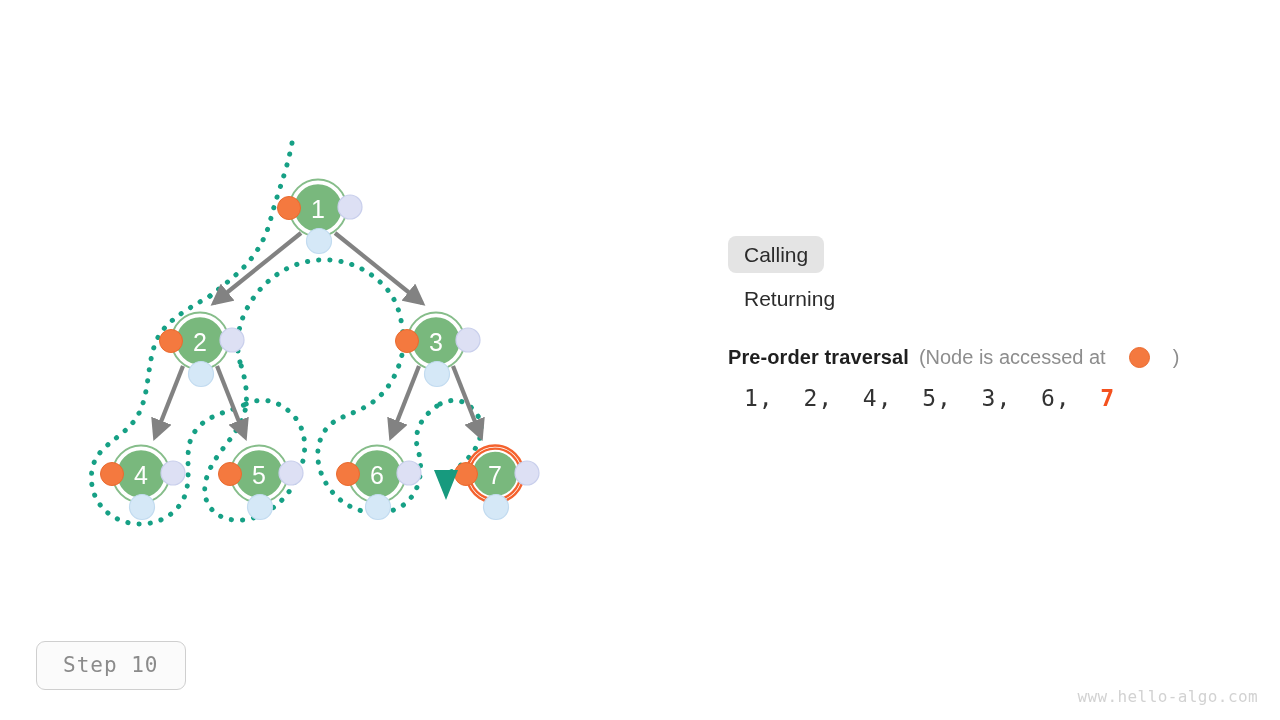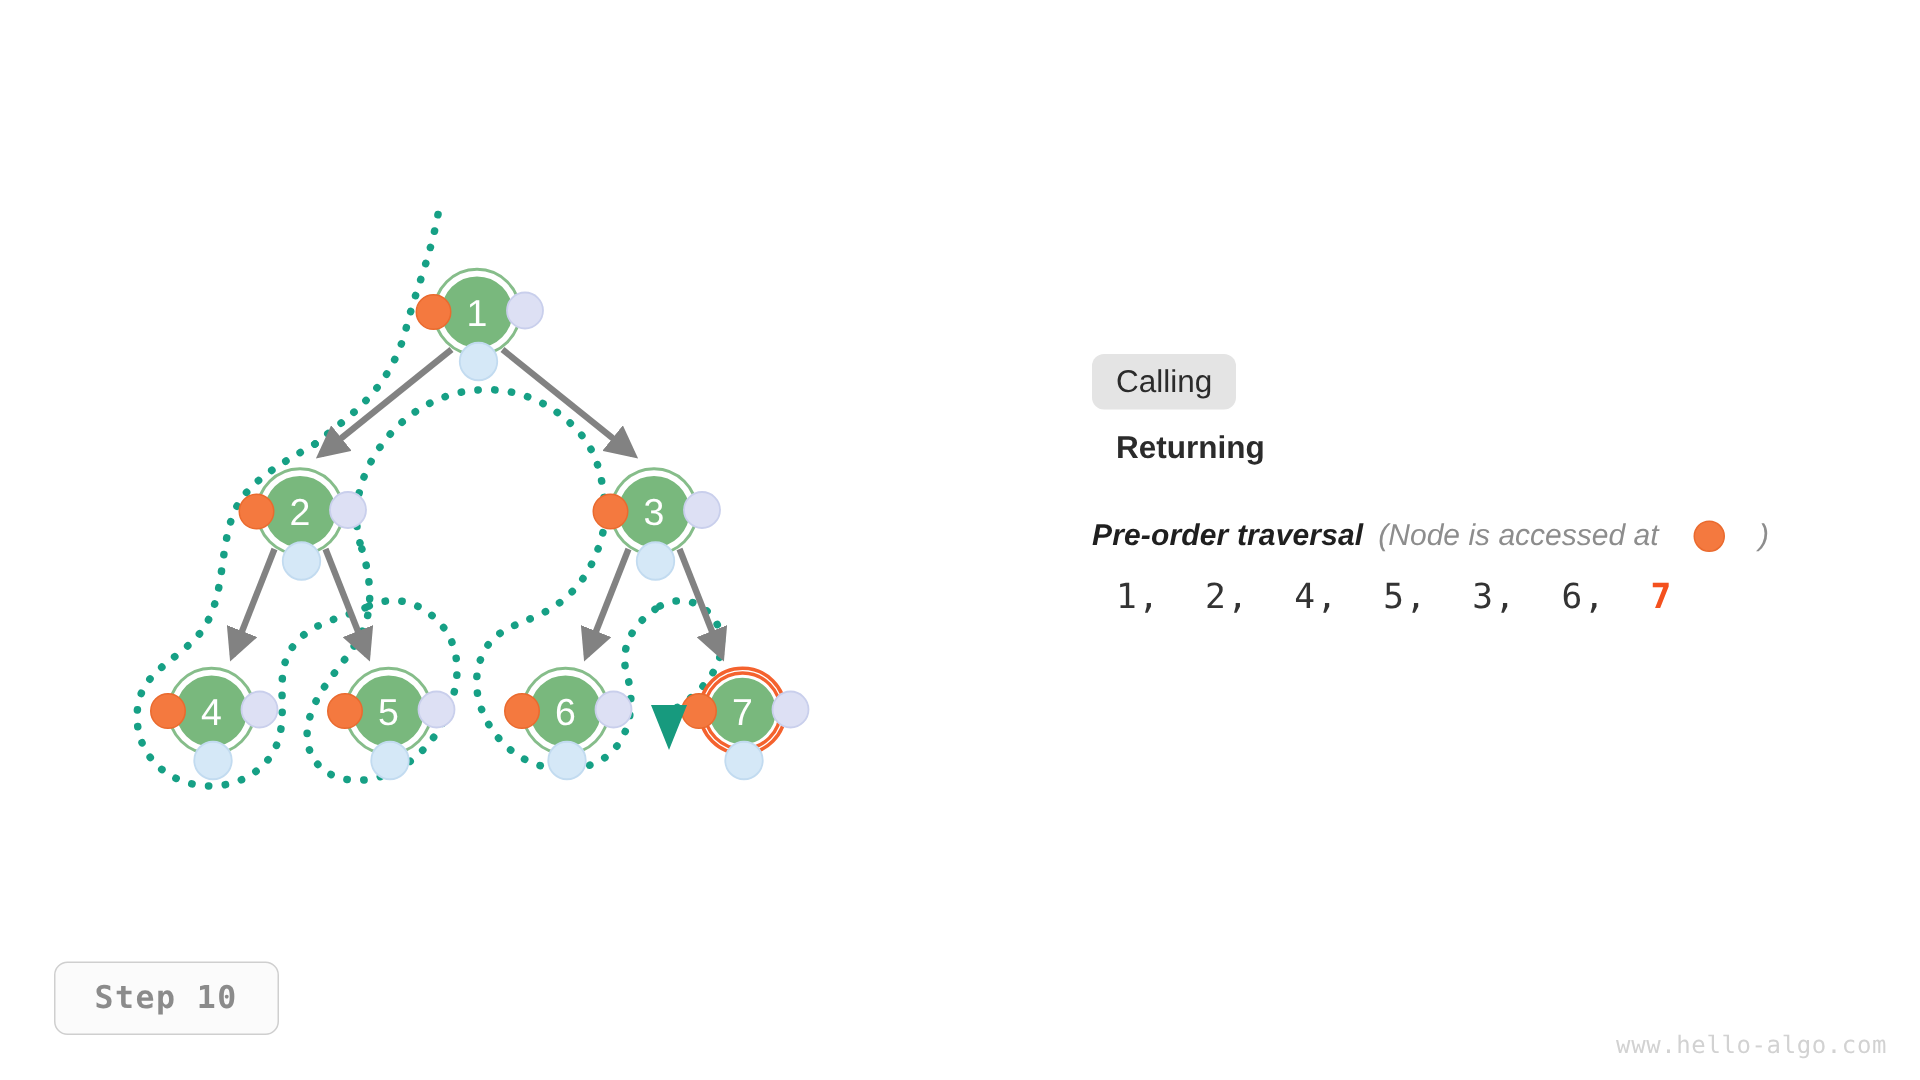--- a/index.html
+++ b/index.html
@@ -11,41 +11,41 @@
   
   #tree-canvas{position:absolute;left:0;top:0;width:660px;height:600px;}
   
   #info-panel{position:absolute;left:728px;top:232px;width:520px;}
   .legend-row{display:flex;align-items:center;height:44px;}
   .legend-chip{
     display:inline-block;padding:8px 16px;border-radius:8px;
     font-size:21px;color:#2b2b2b;line-height:1;
   }
   .legend-chip.active{background:#e4e4e4;}
-  .legend-chip.plain{background:transparent;font-weight:bold;}
+  .legend-chip.plain{background:transparent;}
   #traversal-block{margin-top:26px;}
-  .trav-head{display:flex;align-items:center;gap:10px;font-size:20px;font-style:italic;}
+  .trav-head{display:flex;align-items:center;gap:10px;font-size:20px;}
   .trav-title{font-weight:bold;color:#1f1f1f;letter-spacing:.1px;}
   .trav-note{color:#8d8d8d;display:flex;align-items:center;gap:23px;}
   .note-dot{
     width:19px;height:19px;border-radius:50%;
     background:#f4793f;border:1px solid #ea6a2e;display:inline-block;
   }
   .trav-seq{
     margin-top:16px;margin-left:16px;font-size:23px;
     font-family:"DejaVu Sans Mono","Liberation Mono",monospace;
     color:#333;display:flex;align-items:baseline;letter-spacing:1px;
   }
   .seq-item{white-space:pre;}
   .seq-item.current{color:#f4511e;font-weight:bold;}
   
   #step-badge{
     position:absolute;left:36px;top:641px;
     padding:13px 26px;border:1px solid #cfcfcf;border-radius:9px;
-    background:#fbfbfb;color:#8b8b8b;font-size:21px;font-weight:bold;
+    background:#fbfbfb;color:#8b8b8b;font-size:21px;font-weight:normal;
     font-family:"DejaVu Sans Mono","Liberation Mono",monospace;
     letter-spacing:1px;line-height:1;
   }
   
   #watermark{
     position:absolute;right:22px;bottom:14px;color:#d2d2d2;font-size:16px;
     font-family:"DejaVu Sans Mono","Liberation Mono",monospace;letter-spacing:.4px;
   }
   .node-label{
     font-family:"Liberation Sans",sans-serif;font-size:25px;fill:#ffffff;

